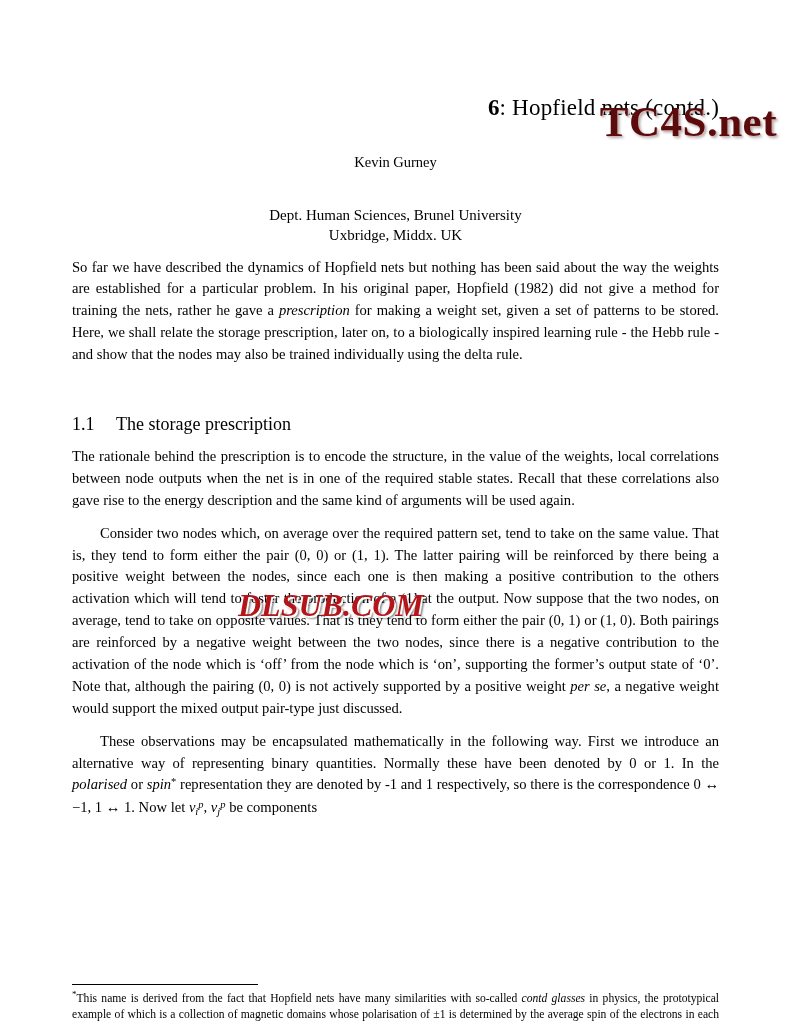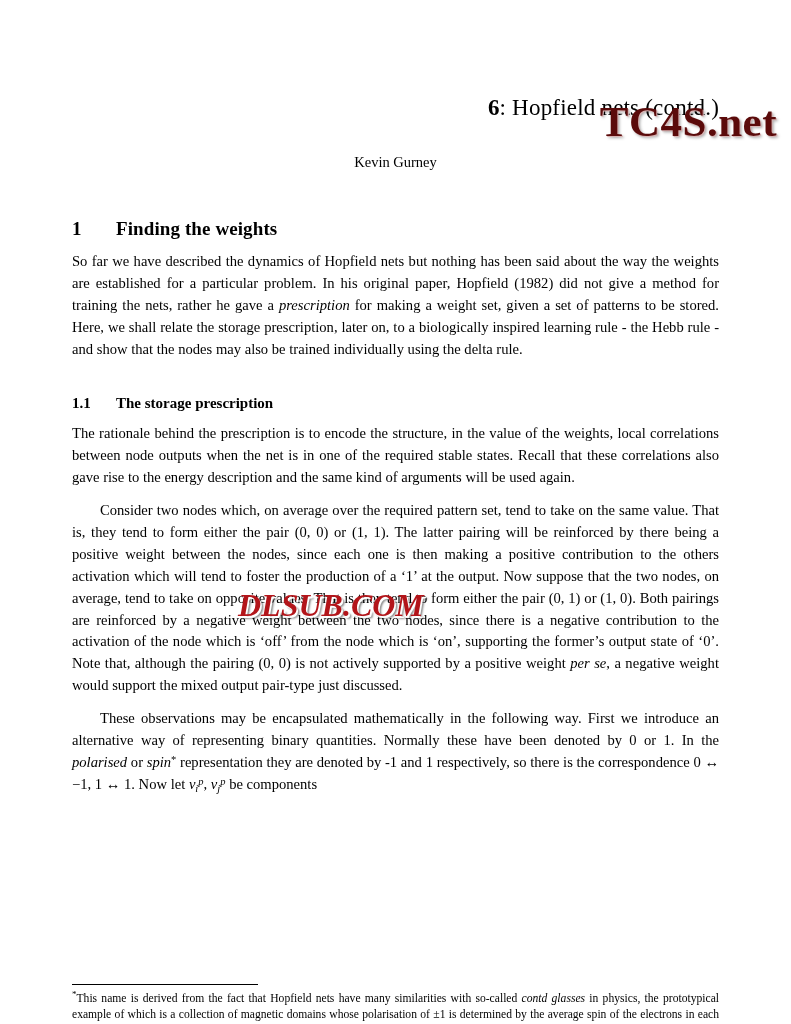--- a/index.html
+++ b/index.html
@@ -76,23 +76,23 @@
     font-size: 19px;
     font-weight: bold;
     margin: 47px 0 0 0;
     letter-spacing: 0.1px;
   }
   h2.section .secnum {
     display: inline-block;
     width: 44px;
   }
   h3.subsection {
-    font-size: 15px;
-    font-weight: bold;
-    margin: 35px 0 0 0;
+    font-size: 18px;
+    font-weight: normal;
+    margin: 48px 0 0 0;
   }
   h3.subsection .secnum {
     display: inline-block;
     width: 44px;
   }
 
   p.body {
     font-size: 14.6px;
     line-height: 1.5;
     text-align: justify;
@@ -128,22 +128,25 @@
 <body>
 
 <div class="page">
 
   <div class="wm-topright">TC4S.net</div>
 
   <div class="doc-title"><span class="num">6</span><span>: Hopfield nets (contd.)</span></div>
 
   <div class="author">Kevin Gurney</div>
 
+  <div class="affil">
+    <div>Dept. Human Sciences, Brunel University</div>
+    <div>Uxbridge, Middx. UK</div>
+  </div>
 
-  <h2 class="section"><span class="secnum">1</span><span>Finding the weights</span></h2>
 
   <p class="body">So far we have described the dynamics of Hopfield nets but nothing has been said about the way the weights are established for a particular problem. In his original paper, Hopfield (1982) did not give a method for training the nets, rather he gave a <i>prescription</i> for making a weight set, given a set of patterns to be stored. Here, we shall relate the storage prescription, later on, to a biologically inspired learning rule - the Hebb rule - and show that the nodes may also be trained individually using the delta rule.</p>
 
   <h3 class="subsection"><span class="secnum">1.1</span><span>The storage prescription</span></h3>
 
   <p class="body">The rationale behind the prescription is to encode the structure, in the value of the weights, local correlations between node outputs when the net is in one of the required stable states. Recall that these correlations also gave rise to the energy description and the same kind of arguments will be used again.</p>
 
   <p class="body indent">Consider two nodes which, on average over the required pattern set, tend to take on the same value. That is, they tend to form either the pair (0, 0) or (1, 1). The latter pairing will be reinforced by there being a positive weight between the nodes, since each one is then making a positive contribution to the others activation which will tend to foster the production of a ‘1’ at the output. Now suppose that the two nodes, on average, tend to take on opposite values. That is they tend to form either the pair (0, 1) or (1, 0). Both pairings are reinforced by a negative weight between the two nodes, since there is a negative contribution to the activation of the node which is ‘off’ from the node which is ‘on’, supporting the former’s output state of ‘0’. Note that, although the pairing (0, 0) is not actively supported by a positive weight <i>per se</i>, a negative weight would support the mixed output pair-type just discussed.</p>
 
   <p class="body indent">These observations may be encapsulated mathematically in the following way. First we introduce an alternative way of representing binary quantities. Normally these have been denoted by 0 or 1. In the <i>polarised</i> or <i>spin</i><span class="sup">*</span> representation they are denoted by -1 and 1 respectively, so there is the correspondence 0 ↔ −1, 1 ↔ 1. Now let <span class="mathit">v</span><span class="sub"><span class="mathit">i</span></span><span class="sup"><span class="mathit">p</span></span>, <span class="mathit">v</span><span class="sub"><span class="mathit">j</span></span><span class="sup"><span class="mathit">p</span></span> be components</p>

